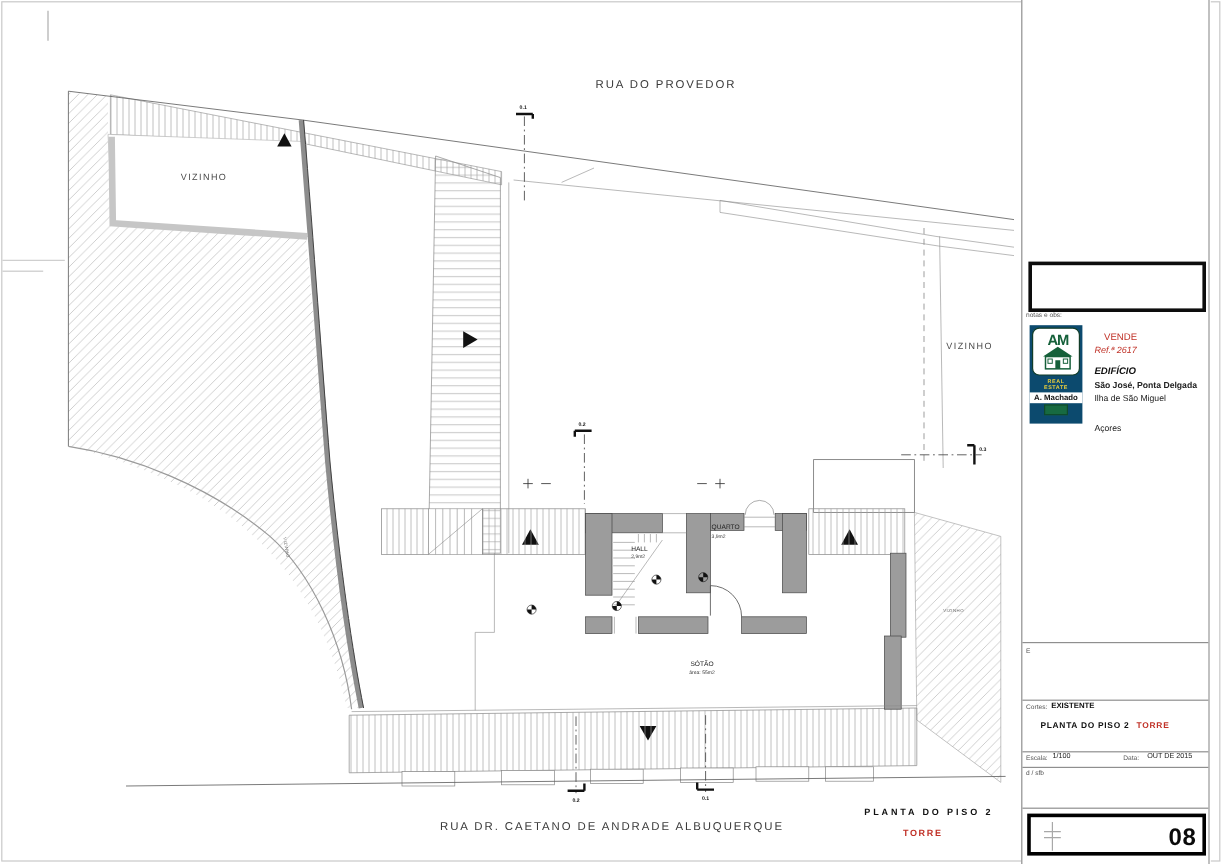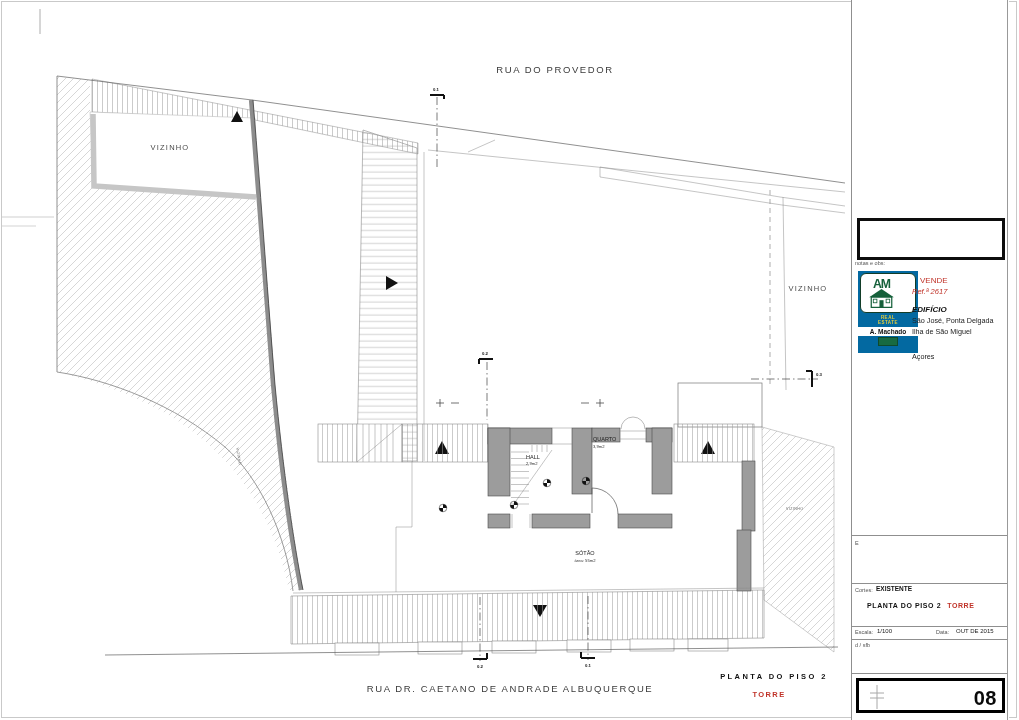--- a/index.html
+++ b/index.html
@@ -19,21 +19,21 @@
   .dashdot{stroke:#444;stroke-width:.7;fill:none;stroke-dasharray:8 3 1.5 3;}
   .wall{fill:#9c9c9c;stroke:#4a4a4a;stroke-width:.6;}
   .secmark{stroke:#111;stroke-width:2;fill:none;}
   
   .titleblock{position:absolute;left:851px;top:0;width:157px;height:720px;border-left:1px solid #8f8f8f;background:#fff;}
   .tb-rightline{position:absolute;left:155px;top:0;width:0;height:720px;border-left:1px solid #999;}
   .hline{position:absolute;left:0;width:155px;border-top:1px solid #8f8f8f;}
   .notes-box{position:absolute;left:5px;top:218px;width:142px;height:36px;border:3px solid #0d0d0d;background:#fff;}
   .tb-tiny{position:absolute;font-size:5.5px;color:#555;}
   .tb-small{position:absolute;font-size:6px;color:#222;}
-  .logo{position:absolute;left:6px;top:271px;width:60px;height:82px;background:#0369a1;display:flex;flex-direction:column;align-items:stretch;}
+  .logo{position:absolute;left:6px;top:271px;width:44px;height:82px;background:#0c4a6e;display:flex;flex-direction:column;align-items:stretch;}
   .logo-panel{margin:2px 2px 0 2px;background:#fff;border:1.5px solid #123d28;border-radius:6px;height:38px;}
   .logo-re{color:#e9cf3c;font-weight:bold;font-size:4.5px;line-height:5px;text-align:center;letter-spacing:.5px;margin-top:2px;}
   .logo-name{background:#fff;color:#111;font-weight:bold;font-size:6.5px;text-align:center;padding:1px 0;margin-top:2px;}
   .logo-tab{width:18px;height:7px;background:#176a41;border:1px solid #0f4a2c;margin:1px auto 0 auto;}
   .vende{position:absolute;left:68px;top:276px;font-weight:normal;font-size:8px;}
   .refno{position:absolute;left:60px;top:287px;font-size:7.5px;}
   .ptype{position:absolute;left:60px;top:305px;font-weight:bold;font-size:8px;color:#111;font-style:italic;}
   .addr{position:absolute;left:60px;font-size:7.2px;color:#222;}
   .status-val{position:absolute;left:24px;top:585px;font-weight:bold;font-size:6.5px;color:#111;}
   .dtitle{position:absolute;left:15px;top:602px;display:flex;gap:6px;align-items:baseline;}
@@ -244,21 +244,21 @@
       <div>REAL</div>
       <div>ESTATE</div>
     </div>
     <div class="logo-name">A. Machado</div>
     <div class="logo-tab"></div>
   </div>
 
   <div class="vende" style="color:#c03228;">VENDE</div>
   <div class="refno" style="color:#c03228;font-style:italic;">Ref.ª 2617</div>
   <div class="ptype">EDIFÍCIO</div>
-  <div class="addr" style="top:316px;">São José, Ponta Delgada</div>
+  <div class="addr" style="top:316px;font-weight:bold;">São José, Ponta Delgada</div>
   <div class="addr" style="top:327px;text-align:center;">Ilha de São Miguel</div>
   <div class="addr" style="top:352px;">Açores</div>
 
   <div class="hline" style="top:535px;"></div>
   <div class="tb-tiny" style="left:3px;top:540px;">E</div>
 
   <div class="hline" style="top:583px;"></div>
   <div class="tb-tiny" style="left:3px;top:587px;">Cortes:</div>
   <div class="status-val">EXISTENTE</div>
 

